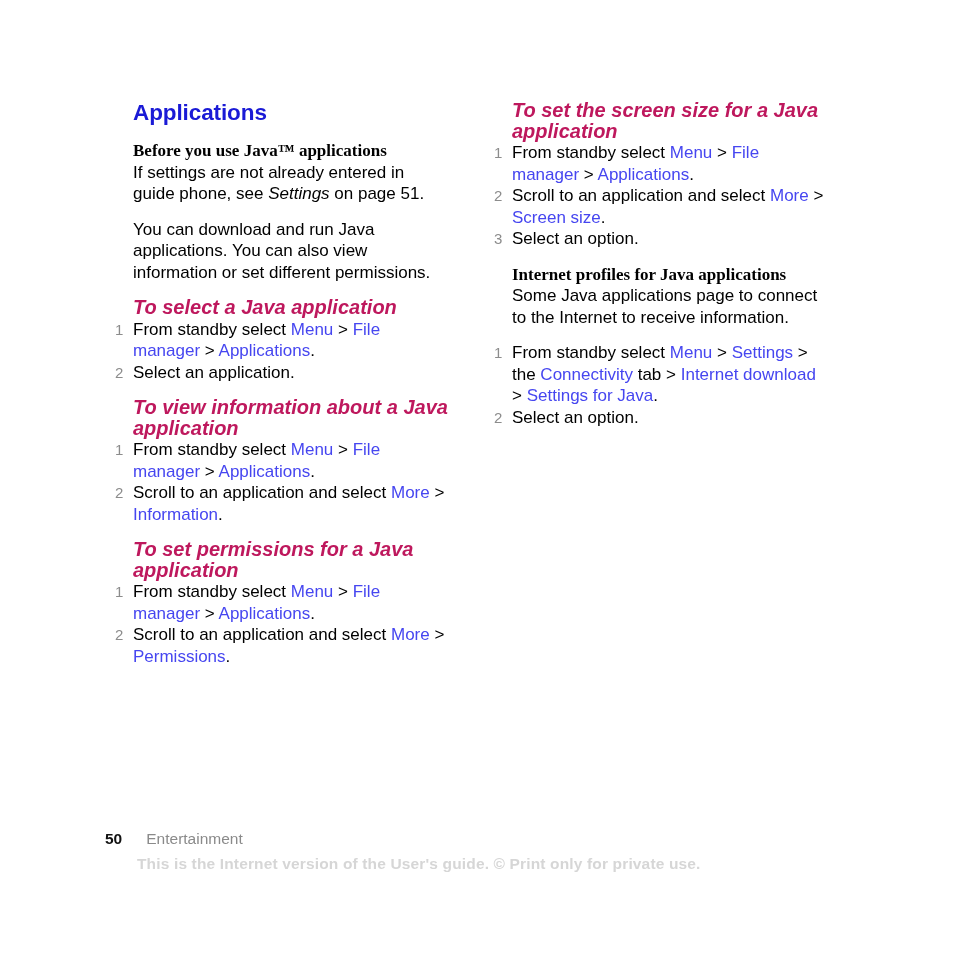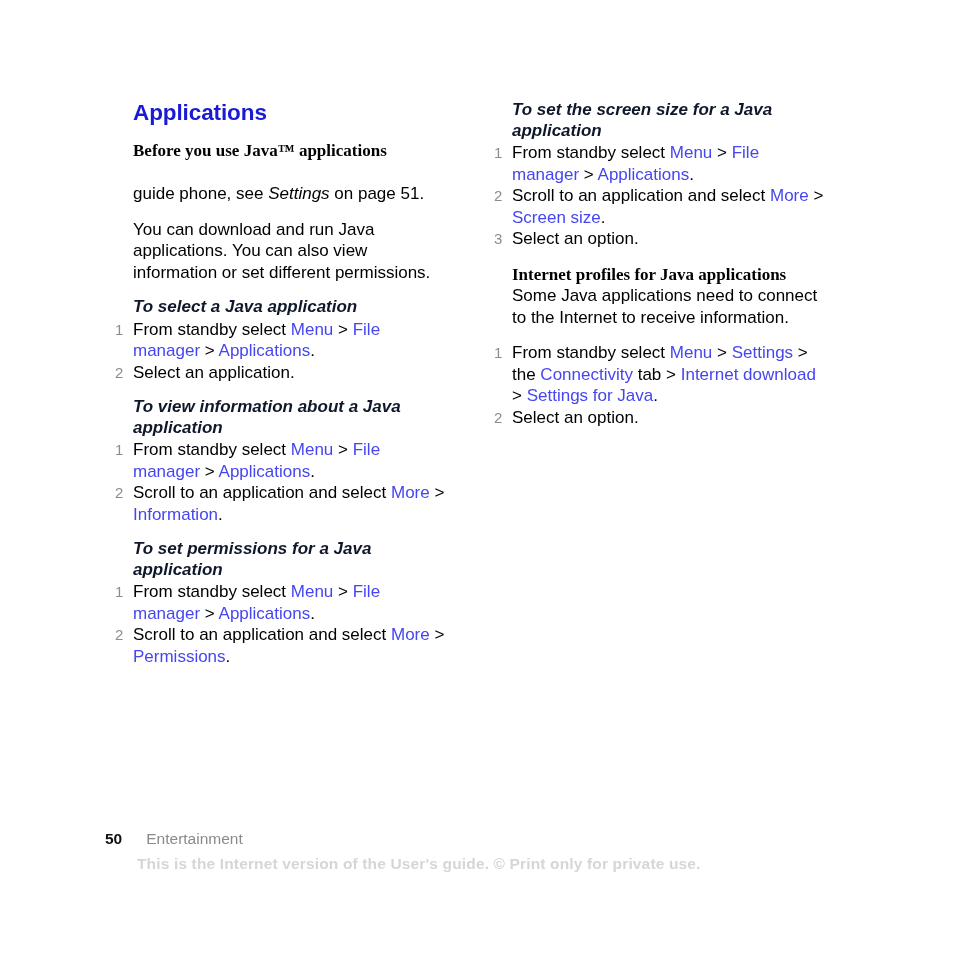--- a/index.html
+++ b/index.html
@@ -45,25 +45,25 @@
   .bold-head {
     font-size: 17px;
     line-height: 21.5px;
     font-weight: bold;
     color: #000000;
     margin: 0 0 0 18px;
     font-family: Liberation Serif, serif;
   }
 
   .italic-head {
-    font-size: 17px;
+    font-size: 20px;
     line-height: 20.5px;
     font-weight: bold;
     font-style: italic;
-    color: #0f172a;
+    color: #be185d;
     margin: 0 0 1px 18px;
   }
 
   p.body {
     font-size: 17px;
     line-height: 21.5px;
     color: #000000;
     margin: 0 0 0 18px;
   }
 
@@ -139,21 +139,21 @@
 <body>
 
 <div class="page">
 
   <div class="col col-left">
 
     <h1 class="chapter-title">Applications</h1>
 
     <div class="bold-head">Before you use Java™ applications</div>
 
-    <p class="body"><br><span>guide phone, see </span><span class="ital">Settings</span><span> on page 51.</span></p>
+    <p class="body"><span>If settings are not already entered in</span><br><span>guide phone, see </span><span class="ital">Settings</span><span> on page 51.</span></p>
 
     <div class="gap"></div>
 
     <p class="body">You can download and run Java applications. You can also view information or set different permissions.</p>
 
     <div class="gap"></div>
 
     <div>
         <div class="italic-head">To select a Java application</div>
         <ol class="steps">
@@ -183,21 +183,21 @@
           <li><span class="num">1</span><span>From standby select </span><span class="lnk">Menu</span><span> &gt; </span><span class="lnk">File manager</span><span> &gt; </span><span class="lnk">Applications</span><span>.</span></li>
           <li><span class="num">2</span><span>Scroll to an application and select </span><span class="lnk">More</span><span> &gt; </span><span class="lnk">Screen size</span><span>.</span></li>
           <li><span class="num">3</span><span>Select an option.</span></li>
         </ol>
       </div>
 
     <div class="gap"></div>
 
     <div class="bold-head">Internet profiles for Java applications</div>
 
-    <p class="body">Some Java applications need to connect to the Internet to receive information.</p>
+    <p class="body">Some Java applications page to connect to the Internet to receive information.</p>
 
     <div class="gap"></div>
 
     <div>
         <ol class="steps">
           <li><span class="num">1</span><span>From standby select </span><span class="lnk">Menu</span><span> &gt; </span><span class="lnk">Settings</span><span> &gt; the </span><span class="lnk">Connectivity</span><span> tab &gt; </span><span class="lnk">Internet download</span><span> &gt; </span><span class="lnk">Settings for Java</span><span>.</span></li>
           <li><span class="num">2</span><span>Select an option.</span></li>
         </ol>
       </div>
   </div>

